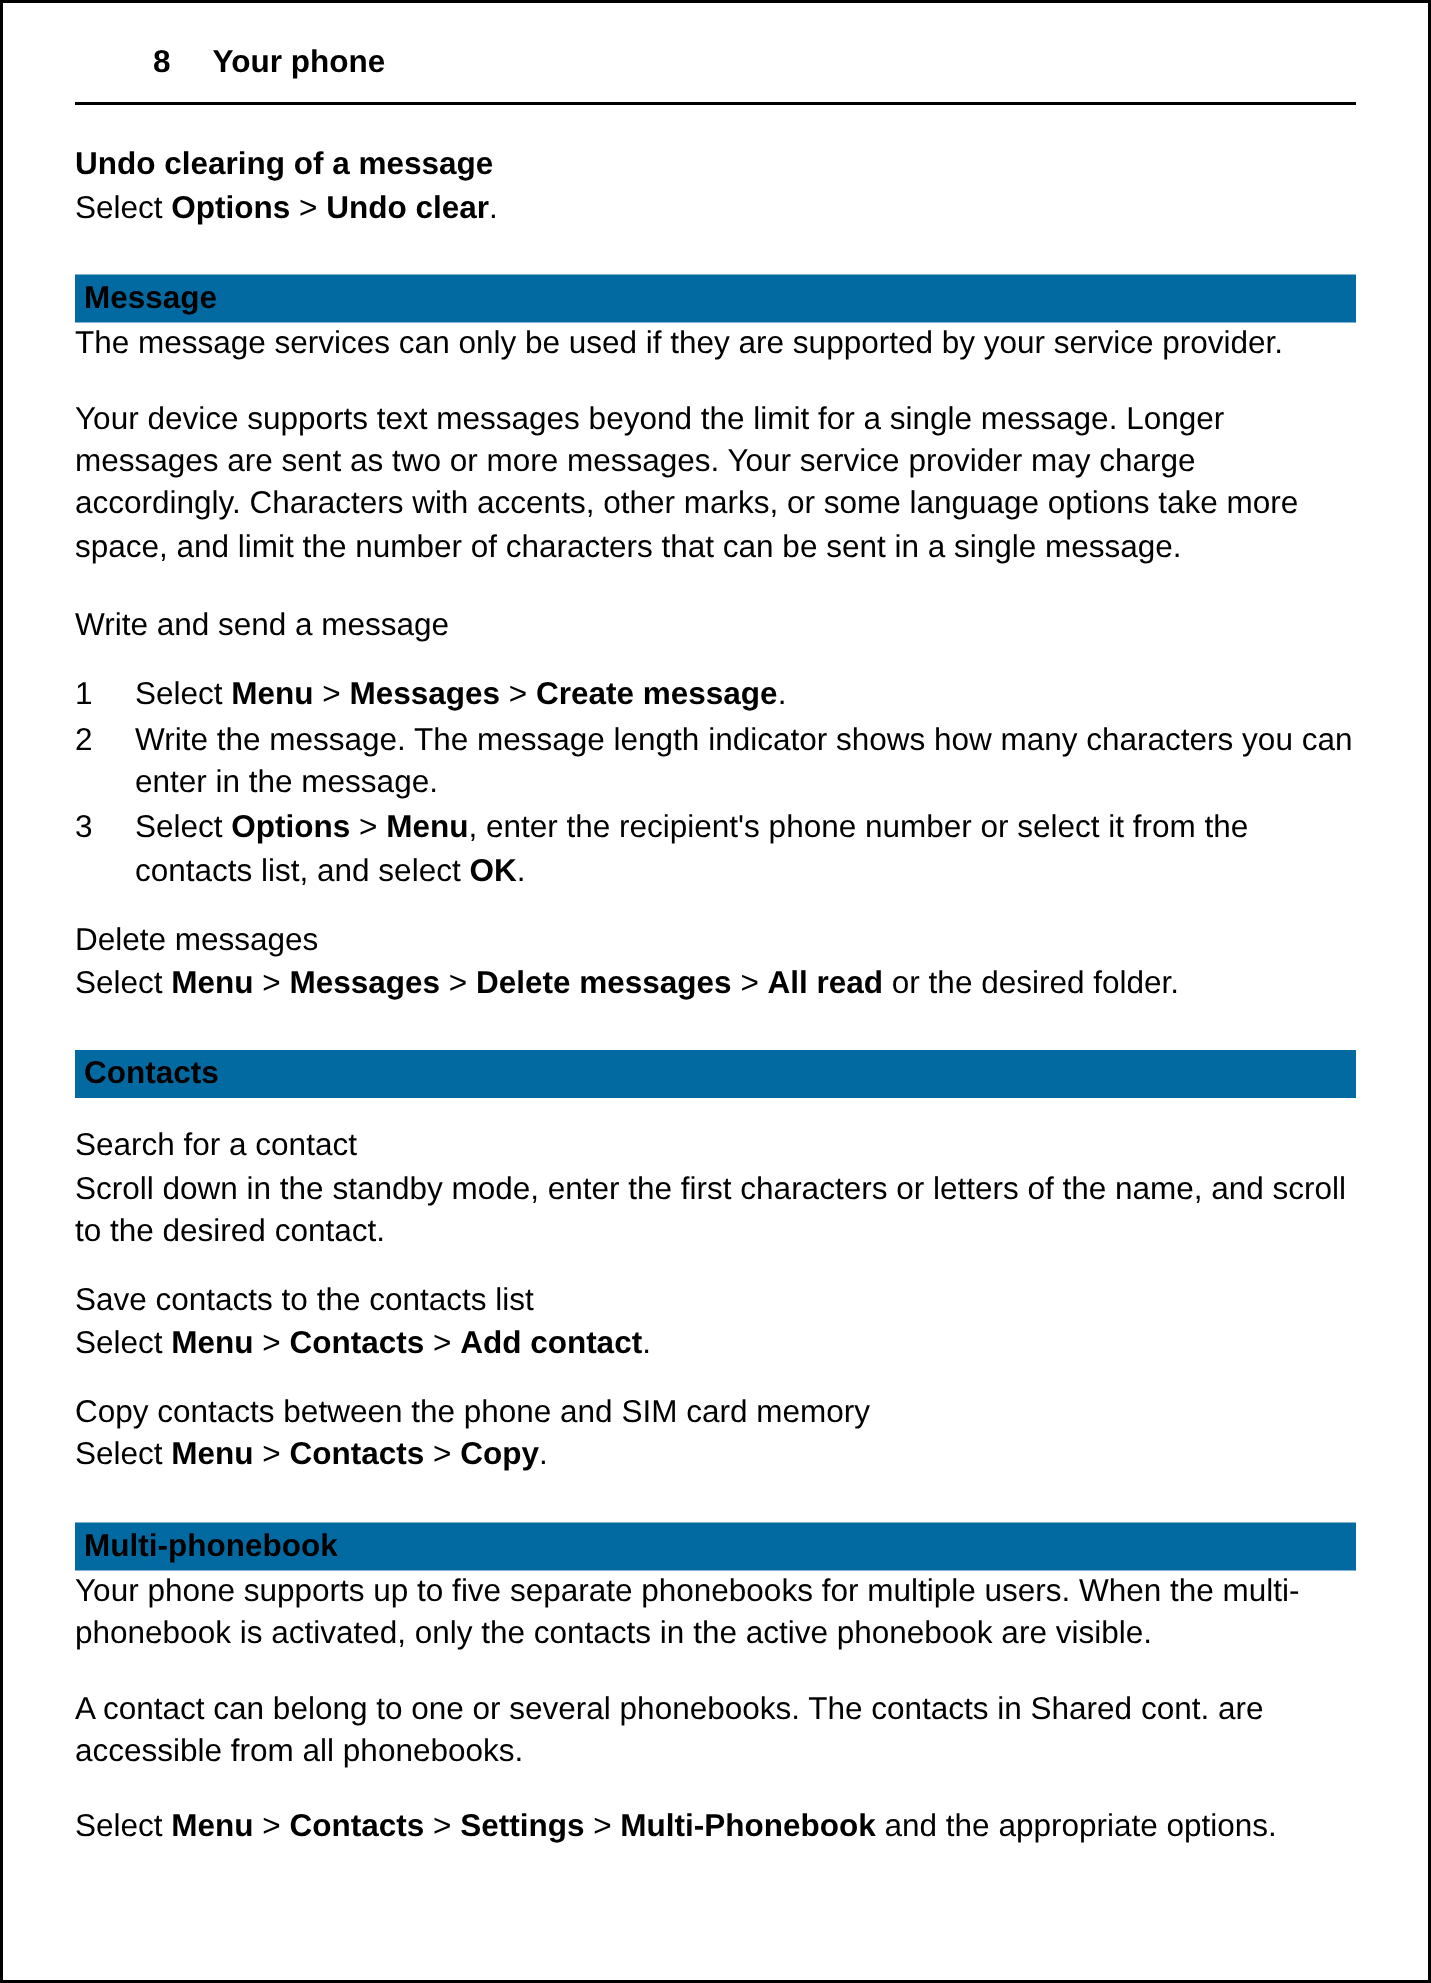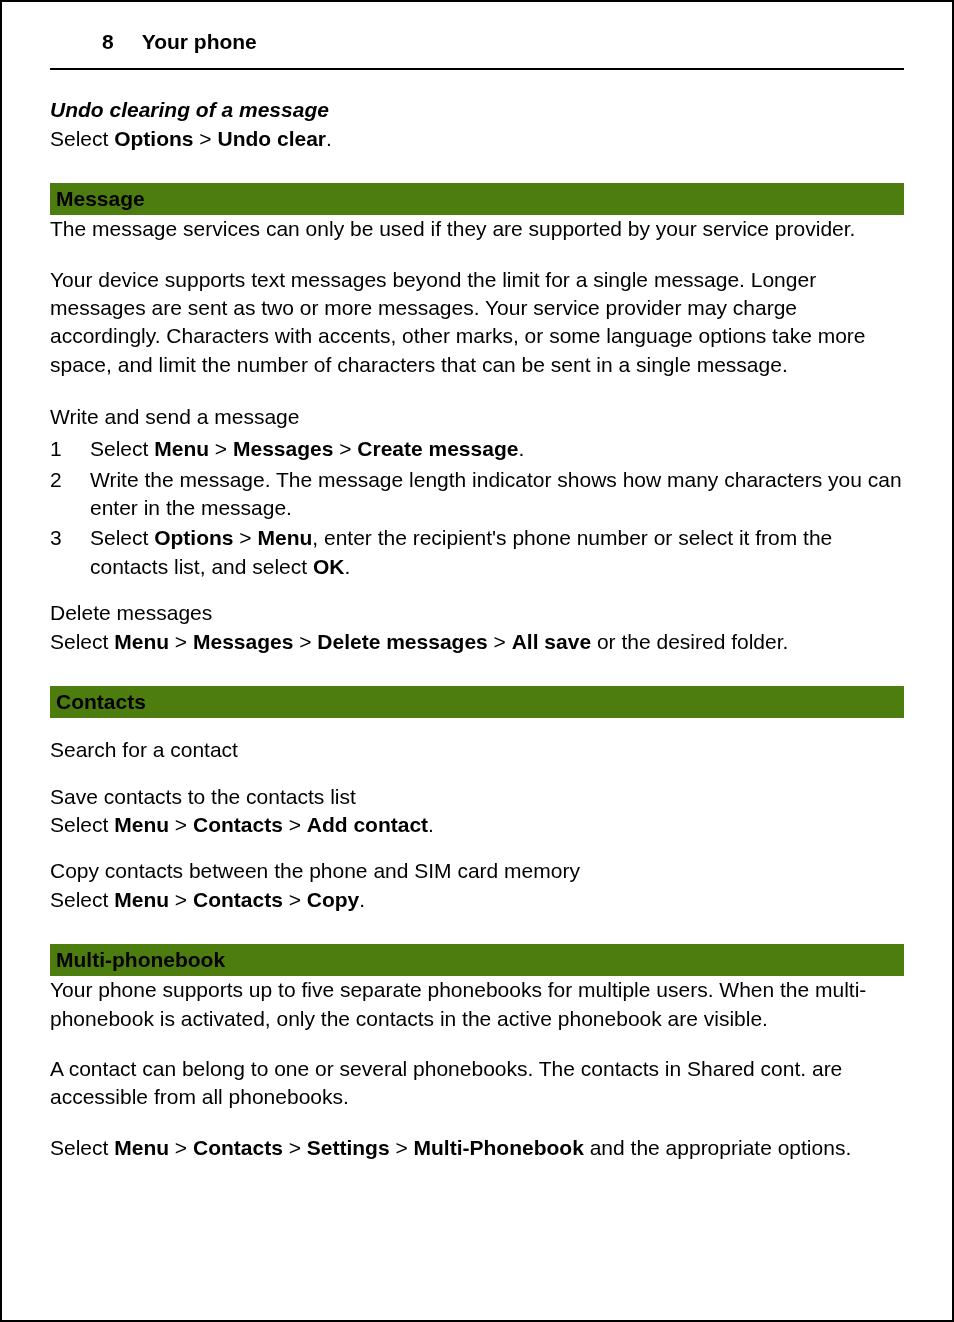--- a/index.html
+++ b/index.html
@@ -31,35 +31,34 @@
       gap: 28px;
       font-weight: bold;
     }
     .content {
       padding: 0 48px;
     }
     .bold { font-weight: bold; }
     .section-title {
       font-weight: bold;
       margin-top: 0;
-      font-style: italic;
     }
     .section-bar {
-      background: #4d7c0f;
+      background: #0369a1;
       font-weight: bold;
       padding: 2px 6px;
       margin-top: 30px;
     }
     .para { margin-top: 0; }
     .para2 { margin-top: 22px; }
     .sub-title { font-weight: normal; margin-top: 24px; }
     ol.num {
       list-style: none;
       counter-reset: item;
-      margin-top: 4px;
+      margin-top: 18px;
       padding-left: 0;
     }
     ol.num li {
       counter-increment: item;
       padding-left: 40px;
       position: relative;
       margin-top: 2px;
     }
     ol.num li::before {
       content: counter(item);
@@ -98,26 +97,27 @@
         <span>Select </span><span class="bold">Menu</span><span> &gt; </span><span class="bold">Messages</span><span> &gt; </span><span class="bold">Create message</span><span>.</span>
       </li>
       <li>Write the message. The message length indicator shows how many characters you can enter in the message.</li>
       <li>
         <span>Select </span><span class="bold">Options</span><span> &gt; </span><span class="bold">Menu</span><span>, enter the recipient's phone number or select it from the contacts list, and select </span><span class="bold">OK</span><span>.</span>
       </li>
     </ol>
 
     <div class="sub-title tight">Delete messages</div>
     <div class="para">
-      <span>Select </span><span class="bold">Menu</span><span> &gt; </span><span class="bold">Messages</span><span> &gt; </span><span class="bold">Delete messages</span><span> &gt; </span><span class="bold">All save</span><span> or the desired folder.</span>
+      <span>Select </span><span class="bold">Menu</span><span> &gt; </span><span class="bold">Messages</span><span> &gt; </span><span class="bold">Delete messages</span><span> &gt; </span><span class="bold">All read</span><span> or the desired folder.</span>
     </div>
 
     <div class="section-bar">Contacts</div>
 
     <div class="sub-title tight">Search for a contact</div>
+    <div class="para">Scroll down in the standby mode, enter the first characters or letters of the name, and scroll to the desired contact.</div>
 
     <div class="sub-title tight">Save contacts to the contacts list</div>
     <div class="para">
       <span>Select </span><span class="bold">Menu</span><span> &gt; </span><span class="bold">Contacts</span><span> &gt; </span><span class="bold">Add contact</span><span>.</span>
     </div>
 
     <div class="sub-title tight">Copy contacts between the phone and SIM card memory</div>
     <div class="para">
       <span>Select </span><span class="bold">Menu</span><span> &gt; </span><span class="bold">Contacts</span><span> &gt; </span><span class="bold">Copy</span><span>.</span>
     </div>

